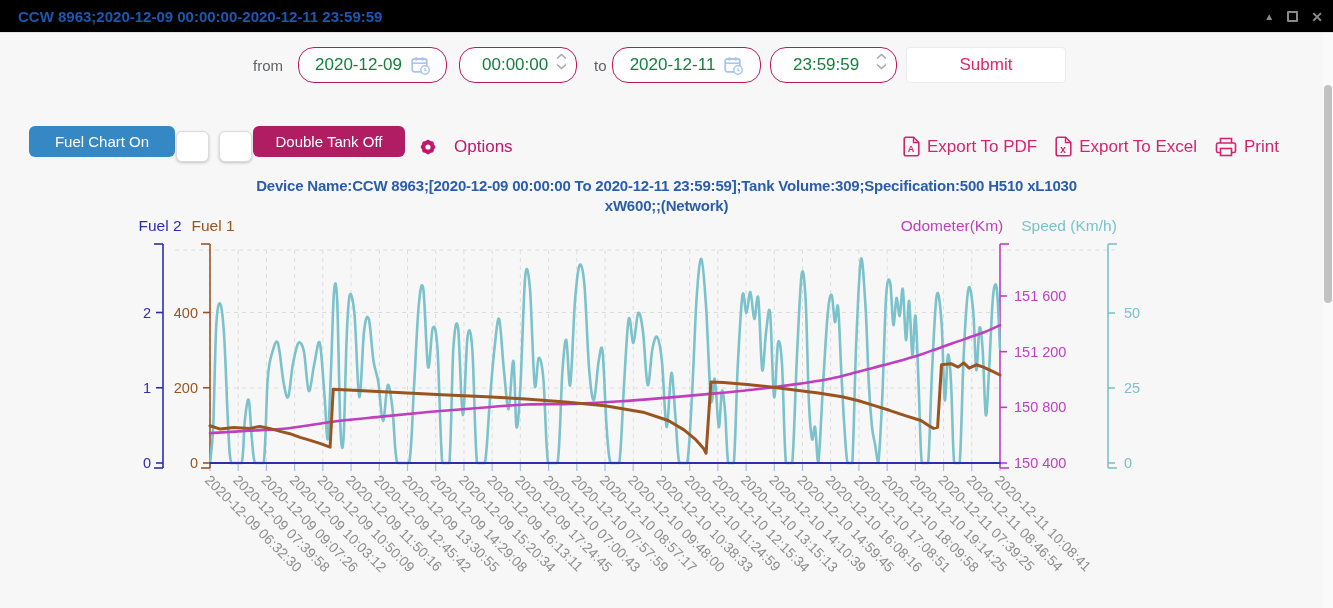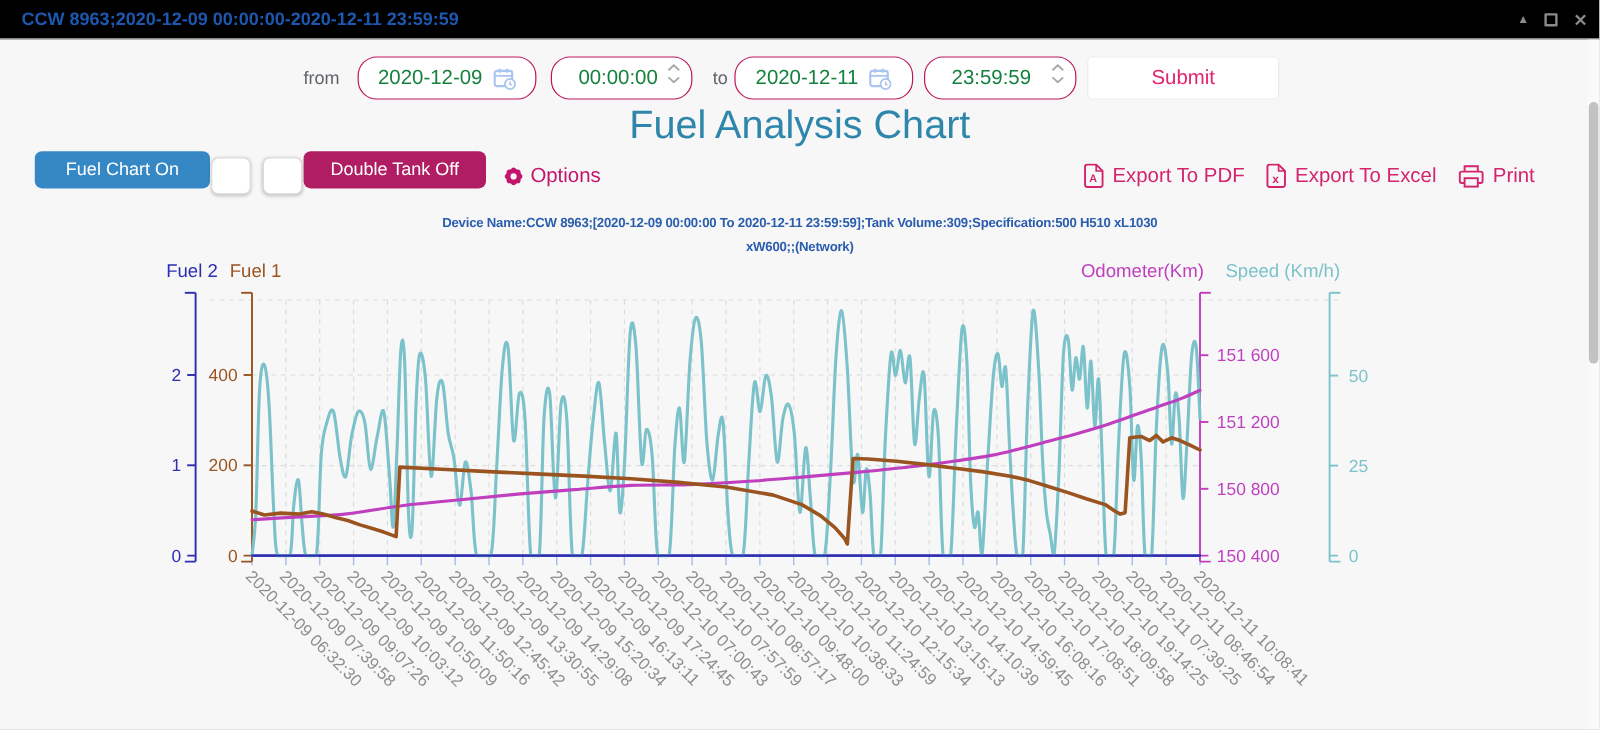--- a/index.html
+++ b/index.html
@@ -45,27 +45,27 @@
 
   
   .toggle-body {
     position:absolute; top:126px; height:31px; border-radius:6px;
     color:#fff; font-size:15px; text-align:center; line-height:31px; cursor:pointer;
   }
   .knob {
     position:absolute; top:131px; width:33px; height:31px; background:#fff;
     border:1px solid #dcdcdc; border-radius:6px; box-shadow:0 1px 3px rgba(0,0,0,.22); cursor:pointer;
   }
-  .options-btn { position:absolute; left:418px; top:131px; height:31px; display:flex; align-items:center; gap:4px; color:#c2156b; font-size:17px; cursor:pointer; }
+  .options-btn { position:absolute; left:418px; top:131px; height:31px; display:flex; align-items:center; gap:16px; color:#c2156b; font-size:17px; cursor:pointer; }
   .export-group { position:absolute; left:903px; top:131px; height:31px; display:flex; align-items:center; gap:18px; }
   .export-item { display:flex; align-items:center; gap:7px; color:#d4246e; font-size:17px; cursor:pointer; white-space:nowrap; }
 
   .device-info {
     position:absolute; top:176px; left:0; right:0; text-align:center;
-    font-size:11px; font-weight:700; color:#2b5dad; line-height:20px; letter-spacing:-0.2px;
+    font-size:15px; font-weight:700; color:#2b5dad; line-height:20px; letter-spacing:-0.2px;
   }
 
   #chart-svg { position:absolute; left:0; top:215px; overflow:visible; }
   #chart-svg text { font-family:"Liberation Sans", sans-serif; }
 
   
   .scroll-track { position:absolute; right:0; top:33px; bottom:0; width:10px; background:#fafafa; }
   .scroll-thumb { position:absolute; right:1px; top:52px; width:8px; height:218px; background:#c2c2c2; border-radius:4px; }
 </style>
 </head>
@@ -129,21 +129,20 @@
           <polyline points="1,5.5 5.5,1.5 10,5.5" fill="none" stroke="#a8a8a8" stroke-width="1.6"></polyline>
         </svg>
       <svg width="11" height="7" viewBox="0 0 11 7">
           <polyline points="1,1.5 5.5,5.5 10,1.5" fill="none" stroke="#a8a8a8" stroke-width="1.6"></polyline>
         </svg>
     </span>
   </div>
 
   <button class="submit-btn">Submit</button>
 
-  <div class="page-title">Fuel Analysis Chart</div>
 
   <div class="toggle-body" style="left:29px; width:146px; background:#3688c5;">
     <span>Fuel Chart On</span>
   </div>
   <span class="knob" style="left:176px;"></span>
 
   <span class="knob" style="left:219px;"></span>
   <div class="toggle-body" style="left:253px; width:152px; background:#b01d62;">
     <span>Double Tank Off</span>
   </div>

